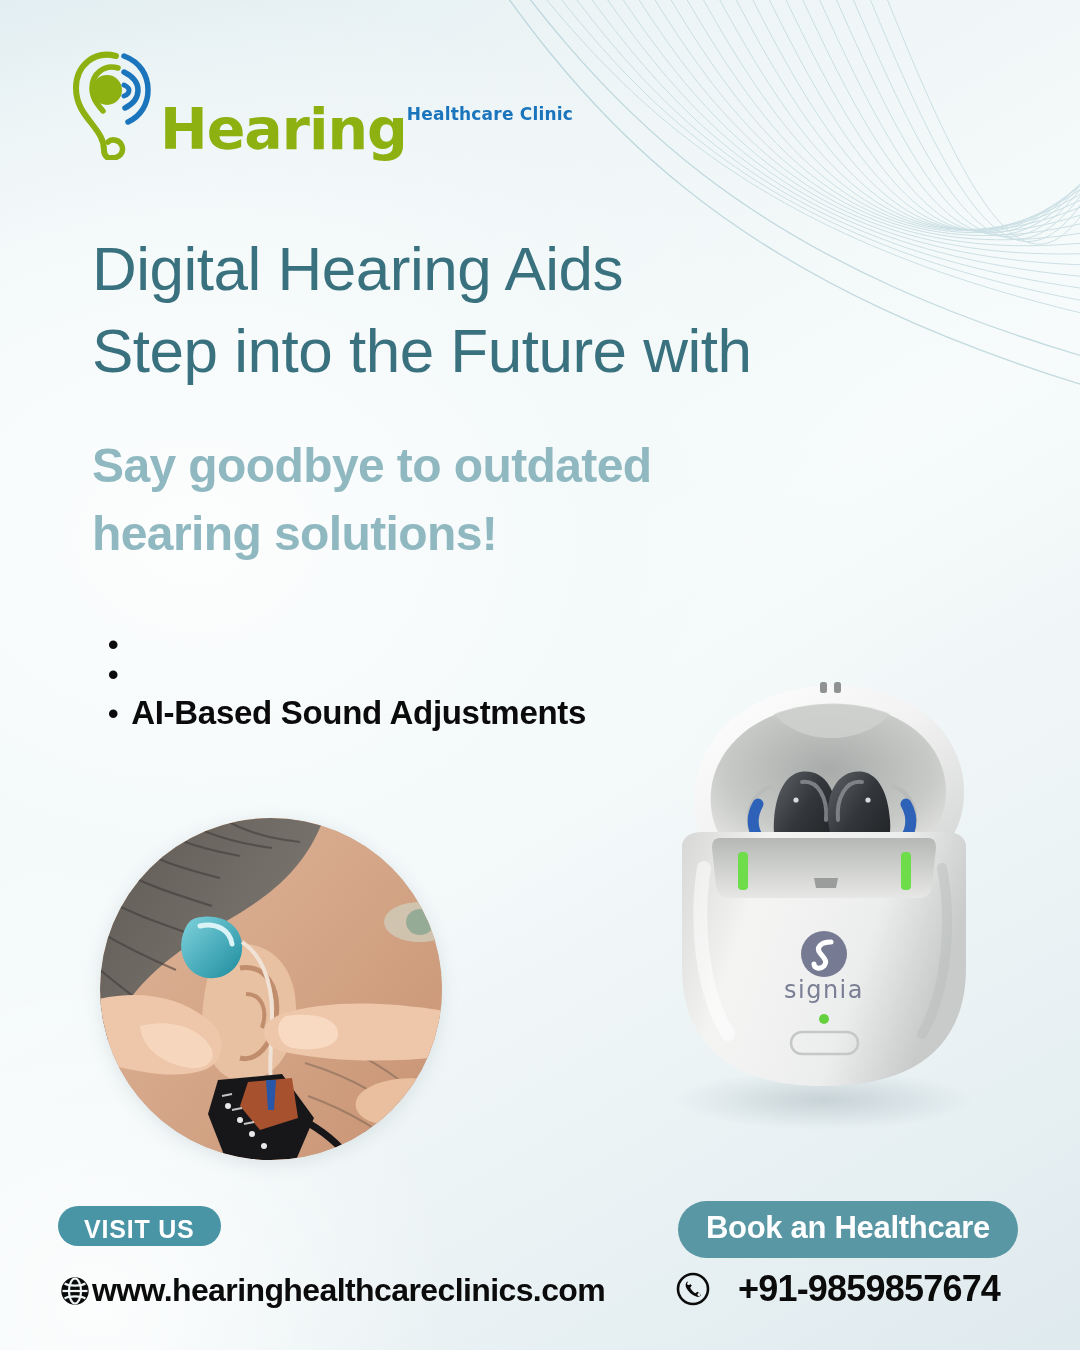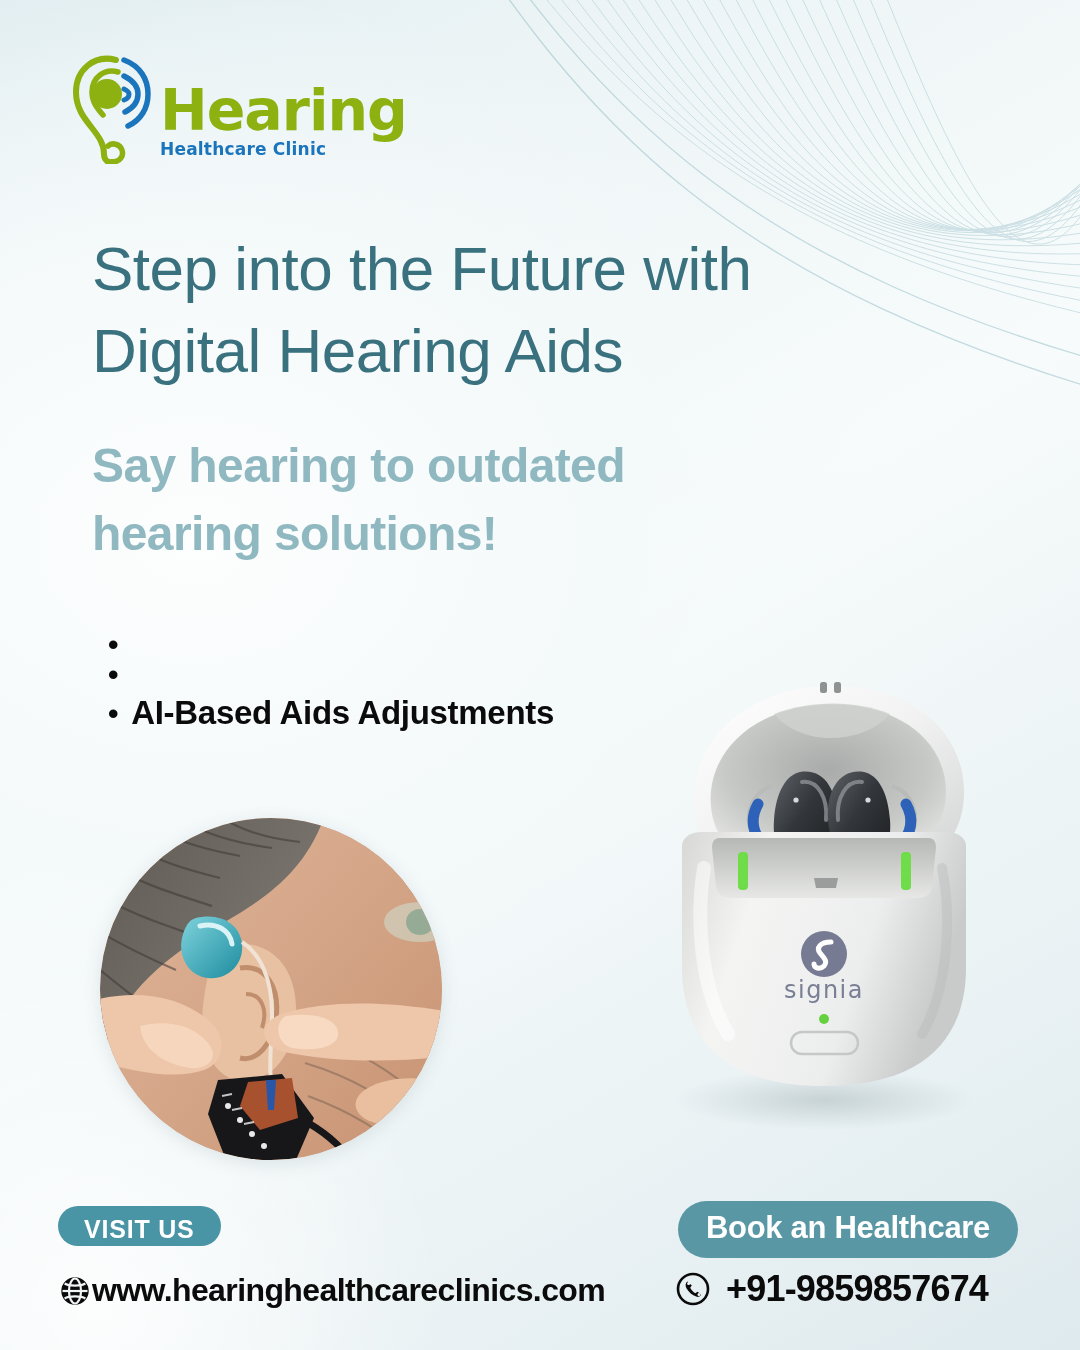--- a/index.html
+++ b/index.html
@@ -28,21 +28,21 @@
   #corner-glow-bl {
     position:absolute; left:-150px; bottom:-180px;
     width:620px; height:560px;
     background:radial-gradient(circle at 40% 60%, rgba(255,255,255,.85), rgba(255,255,255,0) 70%);
     pointer-events:none;
   }
 
   
   #logo { position:absolute; left:66px; top:42px; display:flex; align-items:flex-end; gap:2px; }
   #logo-mark { width:92px; height:118px; flex:none; }
-  #logo-words { display:flex; flex-direction:column; margin-bottom:4px;margin-top:41px; }
+  #logo-words { display:flex; flex-direction:row; margin-bottom:4px;margin-top:41px; }
   #logo-primary {
     font-size:57px; font-weight:bold; color:#8cb111;
     letter-spacing:-1px; line-height:.95;
     font-family:"DejaVu Sans", sans-serif;
   }
   #logo-secondary {
     font-size:17px; font-weight:bold; color:#1b75bc;
     letter-spacing:.2px; line-height:1.25; margin-top:2px;
     font-family:"DejaVu Sans", sans-serif;
   }
@@ -108,21 +108,21 @@
     position:absolute; left:678px; top:1201px;
     background:#5a97a4; color:#ffffff;
     font-size:31px; font-weight:bold; letter-spacing:-.3px;
     padding:9px 28px 12px; border-radius:30px;
   }
   #phone-row {
     position:absolute; left:674px; top:1268px;
     display:flex; align-items:center; gap:14px;
   }
   #phone-text {
-    font-size:36px; font-weight:bold; color:#0b0b0b; letter-spacing:-.8px;
+    font-size:36px; font-weight:bold; color:#0b0b0b; letter-spacing:-.8px;margin-left:12px;
   }
   .ico { display:block; flex:none; }
 </style>
 </head>
 <body>
 
 <div id="poster">
 
   <svg id="wave-decor" viewBox="0 0 760 620" fill="none">
     <g stroke="#9dc2cc" stroke-width="1" opacity=".55">
@@ -172,39 +172,39 @@
       <path d="M58 30 C 68 35, 72 41, 72 48 C 72 56, 67 62, 59 66" stroke="#1b75bc" stroke-width="5.5" stroke-linecap="round"></path>
       <path d="M58 43 C 62 45, 63 46, 63 48 C 63 51, 61 53, 58 54" stroke="#1b75bc" stroke-width="5" stroke-linecap="round"></path>
     </svg>
     <div id="logo-words">
       <span id="logo-primary">Hearing</span>
       <span id="logo-secondary">Healthcare Clinic</span>
     </div>
   </div>
 
   <h1 id="headline">
+    <span class="hl-line">Digital Hearing Aids</span>
     <span class="hl-line">Step into the Future with</span>
-    <span class="hl-line">Digital Hearing Aids</span>
   </h1>
 
   <h2 id="subheadline">
-    <span class="sub-line">Say hearing to outdated</span>
+    <span class="sub-line">Say goodbye to outdated</span>
     <span class="sub-line">hearing solutions!</span>
   </h2>
 
   <ul id="features">
     <li>
       <span class="bullet-dot">•</span>
     </li>
     <li>
       <span class="bullet-dot">•</span>
     </li>
     <li>
       <span class="bullet-dot">•</span>
-      <span>AI-Based Aids Adjustments</span>
+      <span>AI-Based Sound Adjustments</span>
     </li>
   </ul>
 
   <div id="photo-circle">
     <svg viewBox="0 0 342 342" fill="none">
       <defs>
         <clipPath id="cc">
             <circle cx="171" cy="171" r="171"></circle>
           </clipPath>
         <linearGradient id="skin" x1="0" y1="0" x2="1" y2="1">

